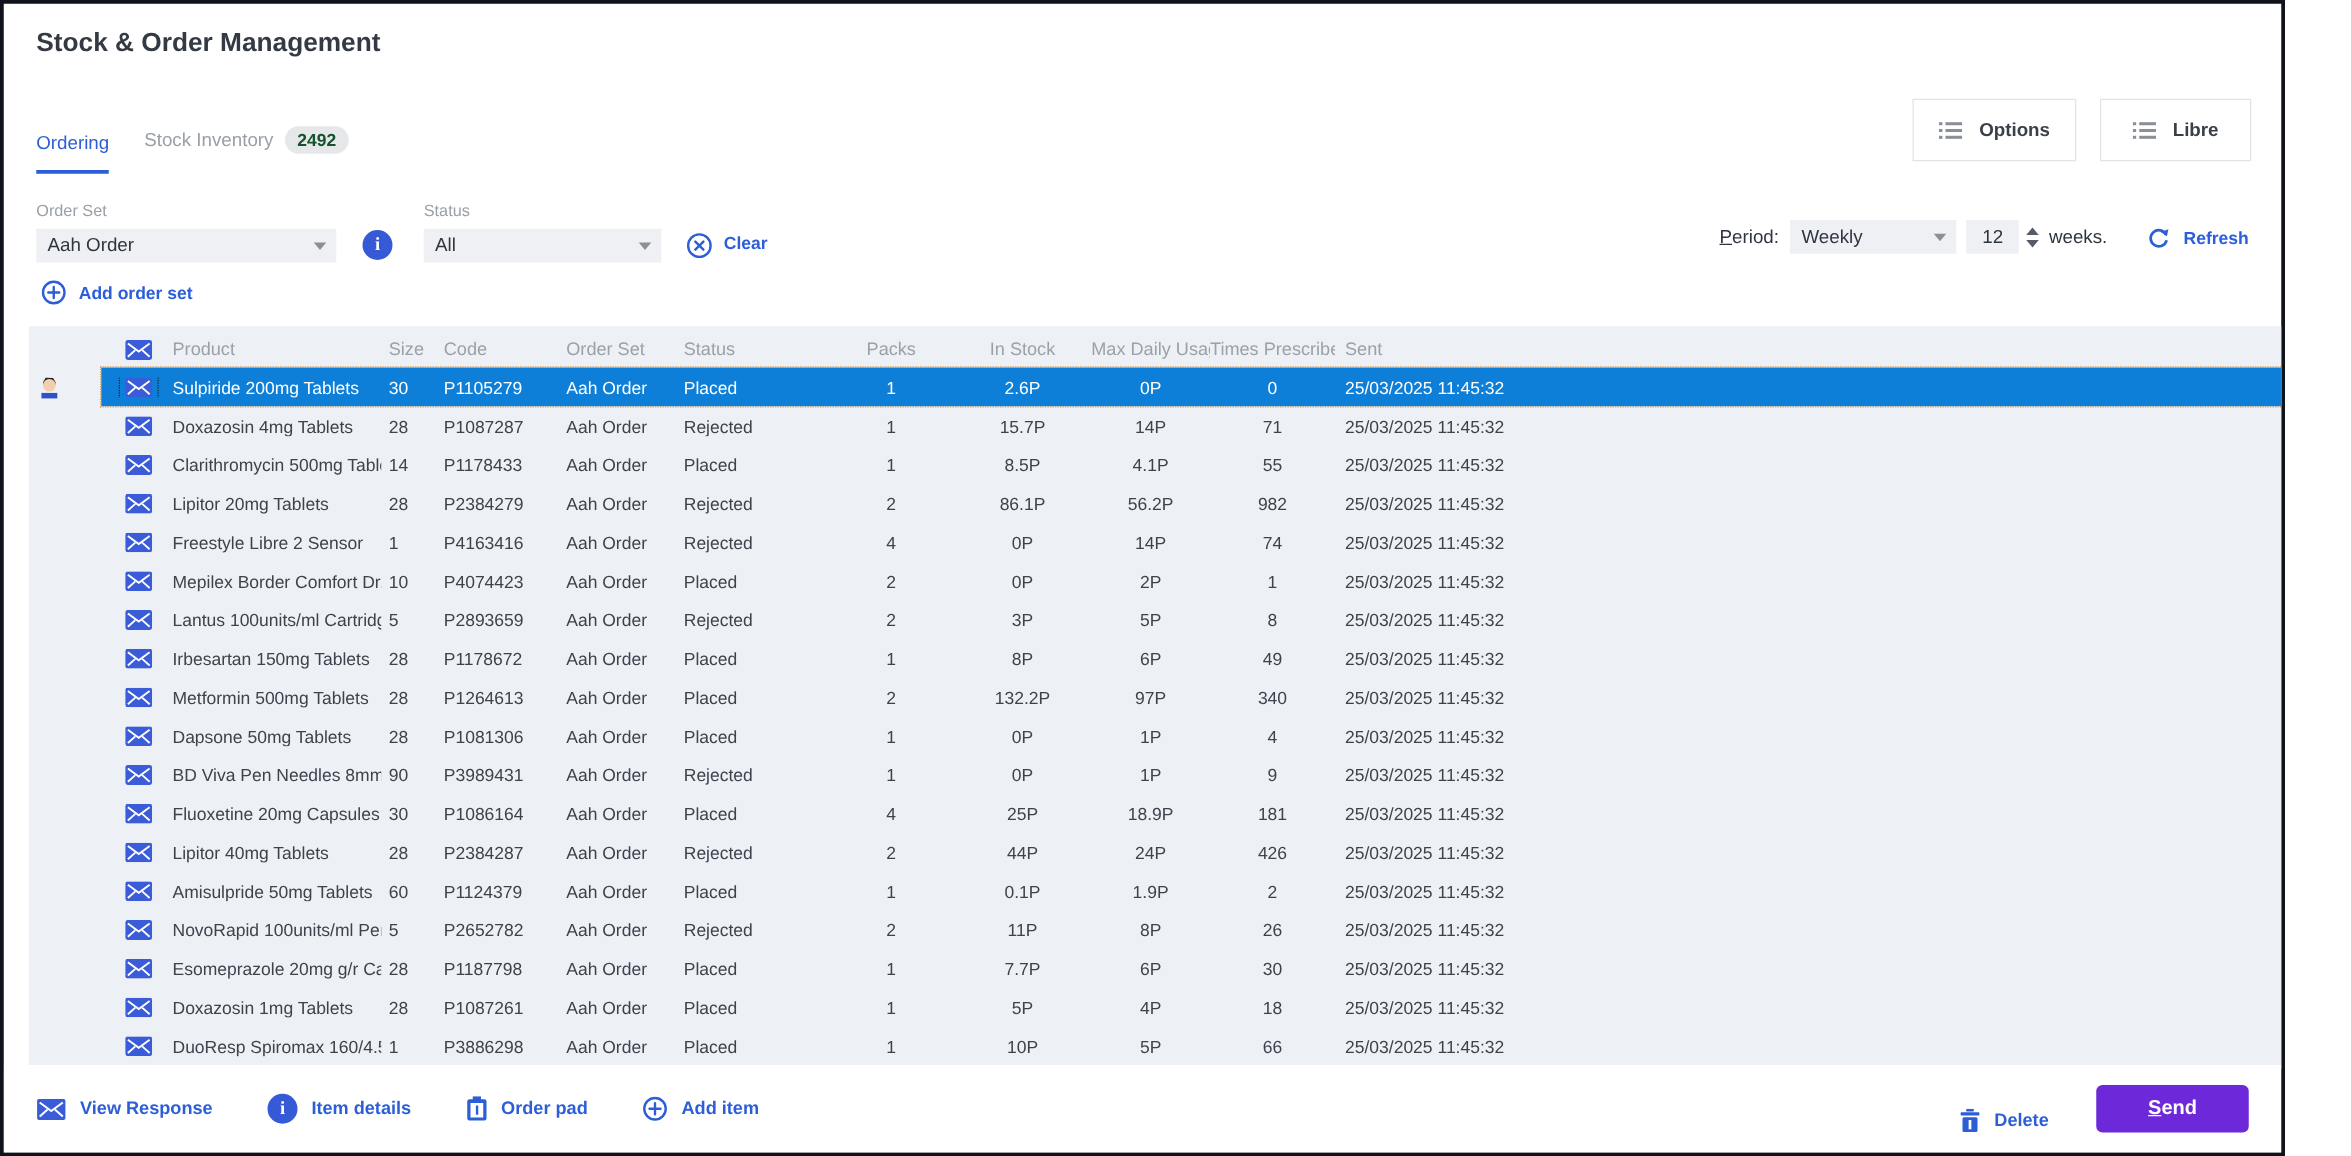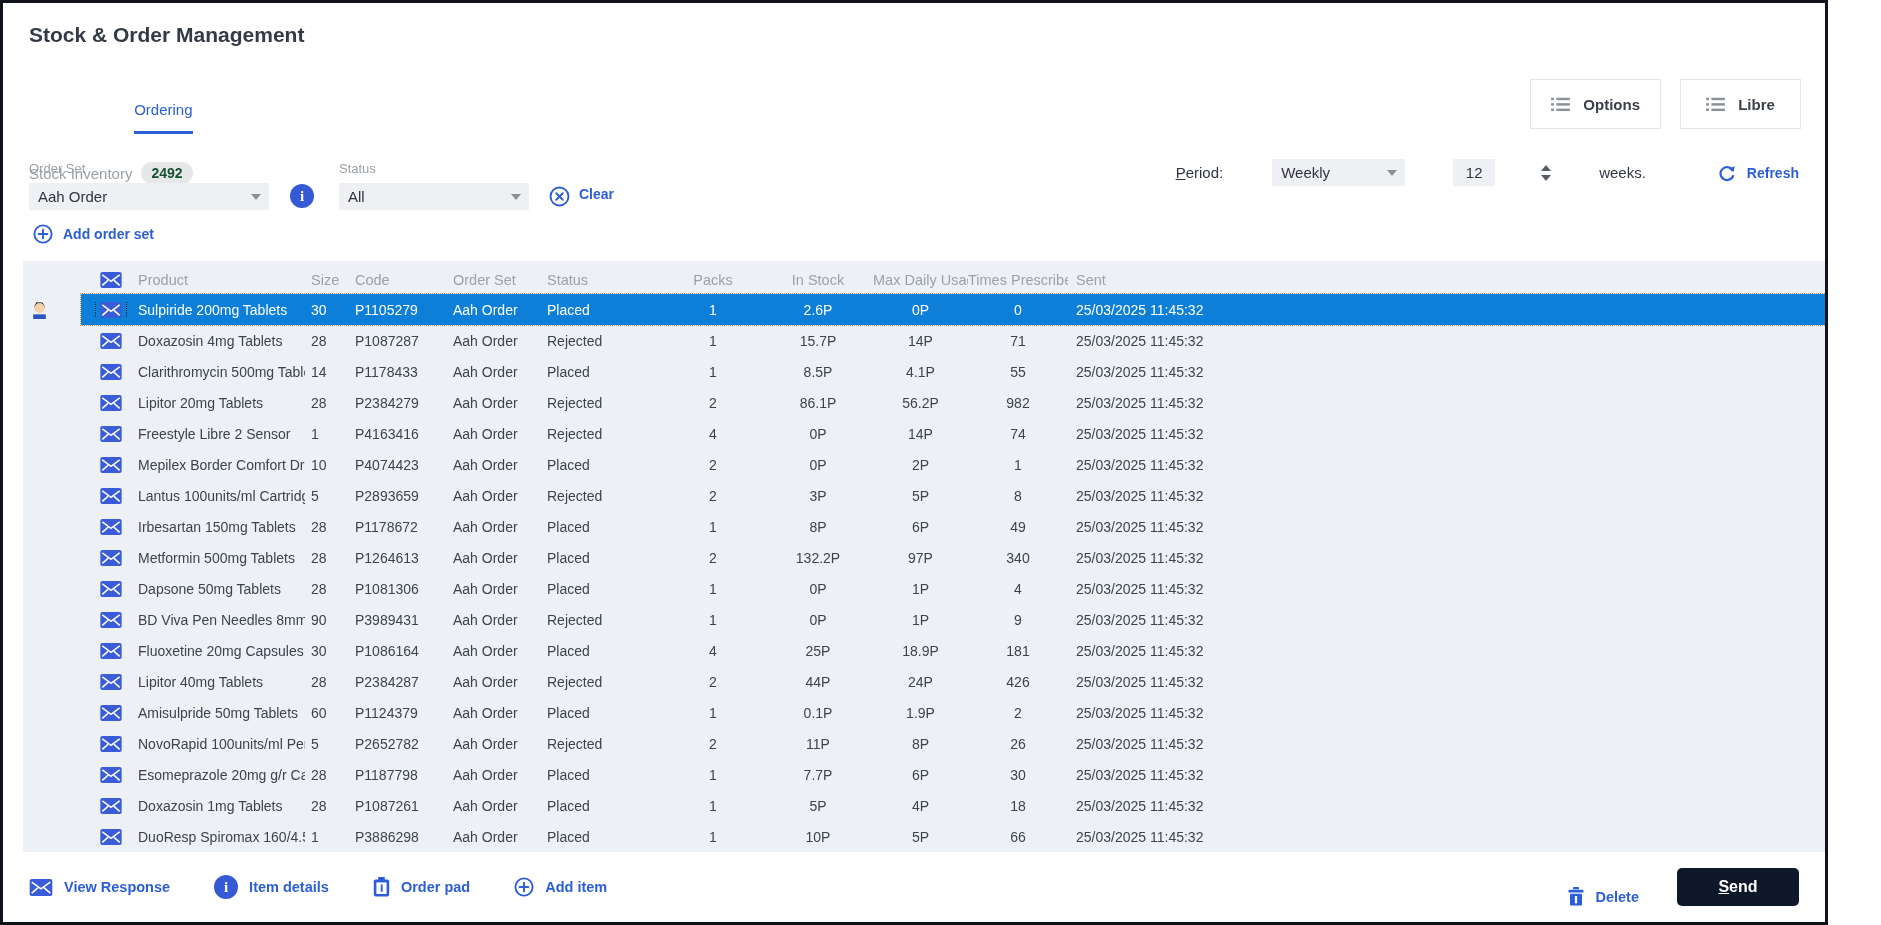--- a/index.html
+++ b/index.html
@@ -13,21 +13,21 @@
   .btn-plain{
     box-sizing:border-box; height:50px; border:1px solid #e3e4e6; background:#fff;
     display:flex; align-items:center; justify-content:center; gap:13px;
     padding:0 20px; font-size:15px; font-weight:bold; color:#3a3f48; cursor:pointer;
   }
   .useful-links{position:absolute; right:28px; top:12px; min-width:144px;}
   .rightbtns{position:absolute; right:24px; top:76px; display:flex; gap:19px;}
   .rightbtns .btn-plain{min-width:121px;}
   .icon-list{width:19px; height:15px; color:#8a8f98;}
   
-  .tabs{position:absolute; left:26px; top:98px; display:flex; gap:28px; align-items:flex-end;flex-direction:column;}
+  .tabs{position:absolute; left:26px; top:98px; display:flex; gap:28px; align-items:flex-end;}
   .tab{font-size:15px; color:#9aa0a6; padding-bottom:13px; border-bottom:3px solid transparent; cursor:pointer; display:flex; align-items:center; gap:9px;}
   .tab.active{color:var(--accent); border-bottom-color:var(--accent); font-weight:normal;}
   .tab-badge{background:#e6e7e8; color:#14532d; border-radius:12px; padding:3px 10px; font-size:14px; font-weight:bold;}
   
   .filters{position:absolute; left:26px; top:158px; display:flex; align-items:flex-end;}
   .field{display:flex; flex-direction:column; gap:7px;}
   .field-label{font-size:13px; color:#9aa0a6;}
   .control{box-sizing:border-box; height:27px; background:#eef0f4; display:flex; align-items:center; font-size:15px; color:#2f3540;}
   .selectbox{position:relative; padding:0 26px 0 9px; cursor:pointer;}
   .caret{position:absolute; right:8px; top:50%; margin-top:-3px; width:0; height:0;
@@ -35,21 +35,21 @@
   .w-orderset{width:240px;} .w-status{width:190px;} .w-search{width:200px;}
   .textinput{border:none; outline:none; background:#eef0f4; height:27px; width:200px; padding:0 8px; font-size:15px; box-sizing:border-box; font-family:"Liberation Sans",sans-serif;}
   .info-badge{width:24px; height:24px; border-radius:50%; background:#3659d6; color:#fff;
     display:flex; align-items:center; justify-content:center; margin:0 0 2px 21px; cursor:pointer;
     font-family:"Liberation Serif", serif; font-weight:bold; font-size:15px;}
   .info-badge::after{content:"i";}
   .gap-status{margin-left:25px;} .gap-search{margin-left:12px;}
   .clearwrap{display:flex; gap:9px; margin:0 0 3px 20px; color:var(--accent); font-size:14px; font-weight:bold; cursor:pointer;}
   .icon-clear{width:21px; height:21px; color:var(--accent);}
   
-  .period{position:absolute; right:26px; top:156px; display:flex; align-items:center; font-size:15px; color:#2f3540;gap:40px;}
+  .period{position:absolute; right:26px; top:173px; display:flex; align-items:center; font-size:15px; color:#2f3540;}
   .period-label{margin-right:9px;}
   .w-weekly{width:133px;}
   .numbox{width:42px; justify-content:center; margin-left:8px;}
   .spinner{display:flex; flex-direction:column; gap:4px; margin-left:6px; cursor:pointer;}
   .tri-up{width:0;height:0;border-left:5px solid transparent;border-right:5px solid transparent;border-bottom:6px solid #565c66;}
   .tri-down{width:0;height:0;border-left:5px solid transparent;border-right:5px solid transparent;border-top:6px solid #565c66;}
   .period-unit{margin-left:8px;}
   .refresh{display:flex; align-items:center; gap:11px; margin-left:32px; color:var(--accent); font-weight:bold; font-size:14px; cursor:pointer;}
   .icon-refresh{width:18px; height:18px; color:var(--accent);}
   
@@ -82,21 +82,21 @@
   .sb-up{position:absolute; left:4px; top:7px; width:0;height:0;border-left:5px solid transparent;border-right:5px solid transparent;border-bottom:7px solid #6a737d; cursor:pointer;}
   .sb-down{position:absolute; left:4px; bottom:7px; width:0;height:0;border-left:5px solid transparent;border-right:5px solid transparent;border-top:7px solid #6a737d; cursor:pointer;}
   
   .footer{position:absolute; left:0; bottom:0; width:100%; height:70px; background:#fff; display:flex; align-items:center; padding:0 26px; box-sizing:border-box;}
   .flink{display:flex; align-items:center; gap:11px; color:var(--accent); font-size:14.5px; font-weight:bold; cursor:pointer; margin-right:44px;}
   .flink .icon-mail{width:24px; height:17px;}
   .icon-clipboard{width:17px; height:20px; color:var(--accent);}
   .icon-trash{width:16px; height:19px; color:var(--accent);}
   .f-right{margin-left:auto; display:flex; align-items:flex-end; gap:38px;}
   .delete{margin-right:0;}
-  .send-btn{width:122px; height:38px; border:none; border-radius:5px; background:#0f172a; color:#fff; font-size:16px; font-weight:bold; font-family:"Liberation Sans",sans-serif; cursor:pointer;}
+  .send-btn{width:122px; height:38px; border:none; border-radius:5px; background:#6d28d9; color:#fff; font-size:16px; font-weight:bold; font-family:"Liberation Sans",sans-serif; cursor:pointer;}
 </style>
 </head>
 <body>
 
 <svg width="0" height="0" style="position:absolute" aria-hidden="true">
   <symbol id="i-mail" viewBox="0 0 24 18">
     <rect width="24" height="18" rx="2.2" fill="#3b5cd8"></rect>
     <path d="M2.2 3.2 L12 10.4 L21.8 3.2" fill="none" stroke="#fff" stroke-width="1.7"></path>
     <path d="M2.2 15 L8.9 9.1" stroke="#fff" stroke-width="1.7"></path>
     <path d="M21.8 15 L15.1 9.1" stroke="#fff" stroke-width="1.7"></path>

